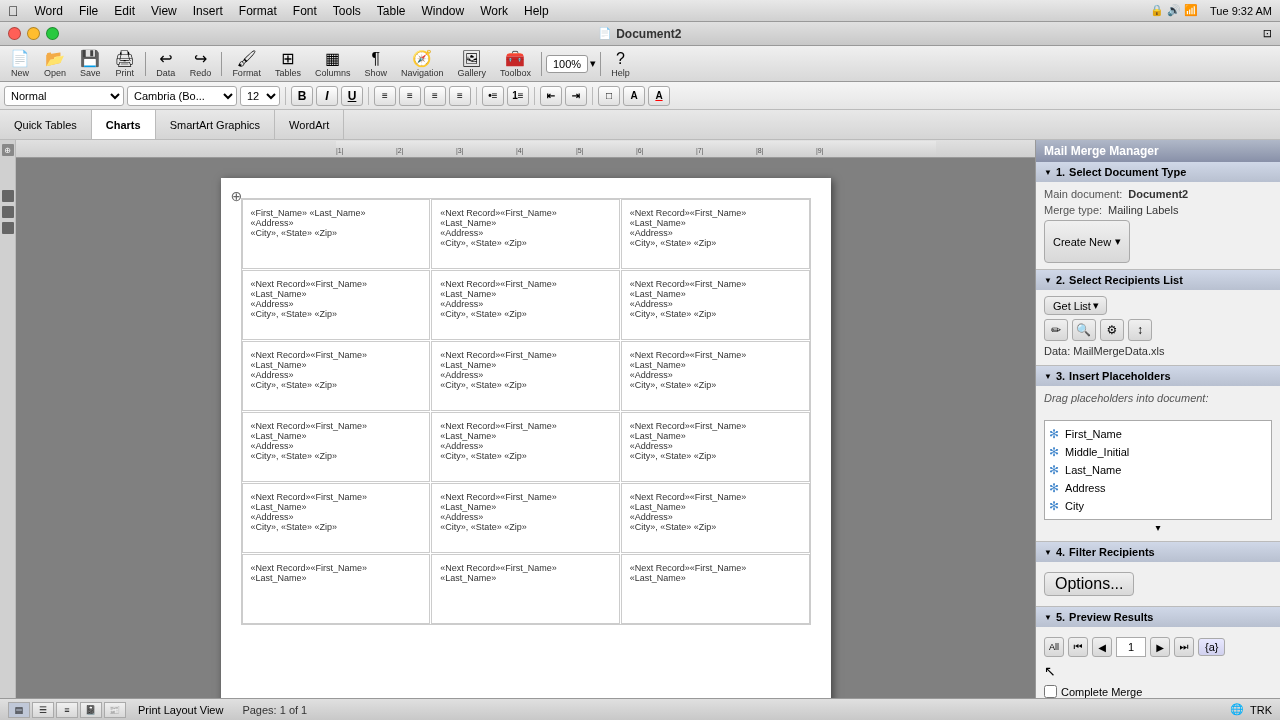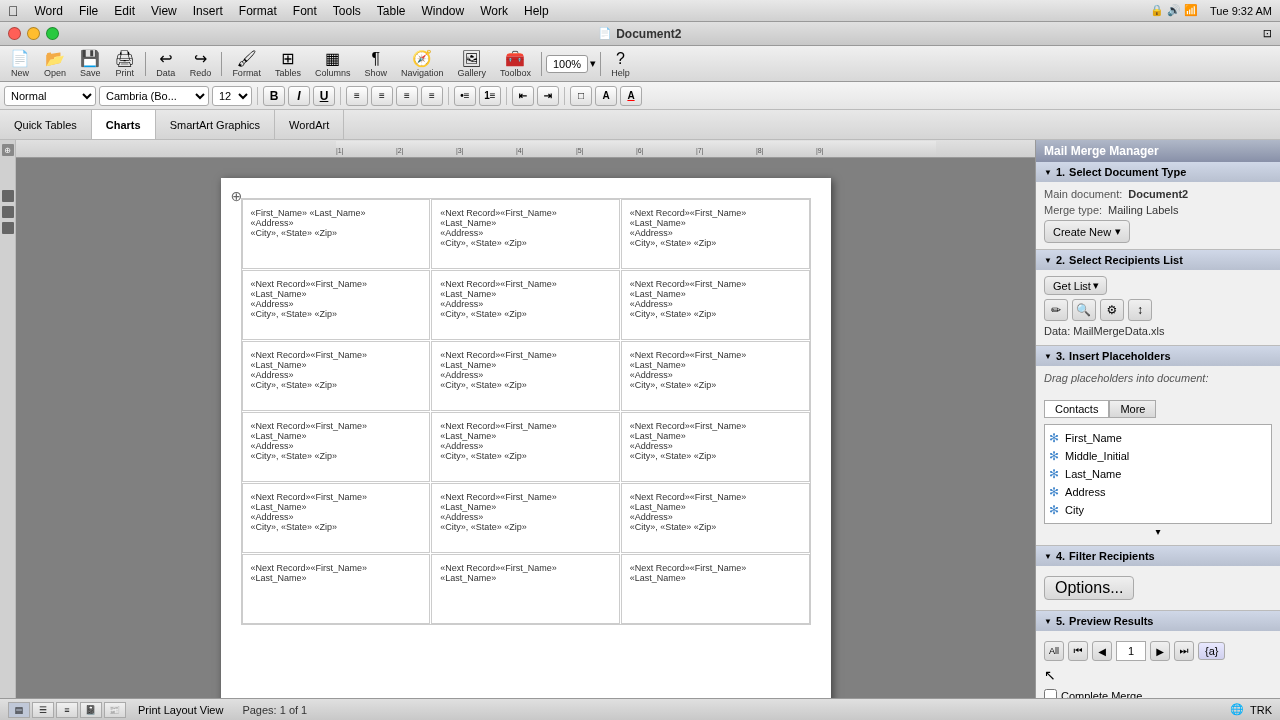--- a/index.html
+++ b/index.html
@@ -26,21 +26,21 @@
     .toolbar-btn { display: flex; flex-direction: column; align-items: center; justify-content: center; padding: 2px 6px; cursor: pointer; border-radius: 4px; min-width: 32px; }
     .toolbar-icon { font-size: 16px; }
     .toolbar-label { font-size: 9px; color: #333; }
     .toolbar-sep { width: 1px; height: 24px; background: #999; margin: 0 2px; }
     .toolbar-zoom { display: flex; align-items: center; gap: 2px; }
     .zoom-input { width: 42px; height: 18px; font-size: 11px; border: 1px solid #999; border-radius: 3px; text-align: center; background: white; }
 
     
     .formatbar { height: 28px; background: linear-gradient(to bottom, #f5f5f5, #e5e5e5); display: flex; align-items: center; padding: 0 4px; gap: 3px; border-bottom: 1px solid #bbb; }
     .format-select { height: 20px; font-size: 11px; border: 1px solid #aaa; border-radius: 3px; background: white; padding: 0 2px; }
-    .style-select { width: 92px; }
+    .style-select { width: 120px; }
     .font-select { width: 110px; }
     .size-select { width: 40px; }
     .format-btn { width: 22px; height: 20px; border: 1px solid #aaa; border-radius: 3px; background: linear-gradient(to bottom, #fff, #e0e0e0); cursor: pointer; display: flex; align-items: center; justify-content: center; font-size: 12px; font-weight: bold; }
     .format-sep { width: 1px; height: 18px; background: #bbb; margin: 0 2px; }
 
     
     .ribbon { height: 30px; background: linear-gradient(to bottom, #e8e8e8, #d5d5d5); display: flex; align-items: stretch; border-bottom: 1px solid #bbb; }
     .ribbon-tab { padding: 0 14px; display: flex; align-items: center; font-size: 11px; cursor: pointer; border-right: 1px solid #bbb; white-space: nowrap; }
     .ribbon-tab.active { background: white; font-weight: bold; }
 
@@ -62,21 +62,21 @@
     .sidebar { width: 245px; background: #e8e8e8; border-left: 1px solid #999; overflow-y: auto; }
     .sidebar-header { background: linear-gradient(to bottom, #b0b8c8, #8890a8); color: white; font-size: 12px; font-weight: bold; padding: 4px 8px; display: flex; align-items: center; justify-content: space-between; }
     .sidebar-section { border-bottom: 1px solid #bbb; }
     .section-header { background: linear-gradient(to bottom, #d0d8e8, #b8c0d0); padding: 4px 8px; font-size: 11px; font-weight: bold; cursor: pointer; display: flex; align-items: center; gap: 4px; }
     .section-triangle { font-size: 8px; }
     .section-content { padding: 6px 8px; background: #f0f0f0; }
     .section-row { display: flex; align-items: center; gap: 6px; margin-bottom: 4px; font-size: 11px; }
     .section-label { color: #555; }
     .main-doc-text { font-size: 11px; font-weight: bold; color: #333; }
     .merge-type-text { font-size: 11px; color: #333; }
-    .create-new-btn { background: linear-gradient(to bottom, #f0f0f0, #d8d8d8); border: 1px solid #aaa; border-radius: 4px; padding: 4px 8px; font-size: 11px; cursor: pointer; display: flex; align-items: center; gap: 4px; }
+    .create-new-btn { background: linear-gradient(to bottom, #f0f0f0, #d8d8d8); border: 1px solid #aaa; border-radius: 4px; padding: 14px 8px; font-size: 11px; cursor: pointer; display: flex; align-items: center; gap: 4px; }
     .get-list-btn { background: linear-gradient(to bottom, #f0f0f0, #d8d8d8); border: 1px solid #aaa; border-radius: 4px; padding: 2px 8px; font-size: 11px; cursor: pointer; display: flex; align-items: center; gap: 2px; justify-content: flex-end; }
     .data-row { font-size: 11px; color: #333; margin: 2px 0; }
     .icon-row { display: flex; gap: 4px; margin: 4px 0; }
     .icon-btn { width: 24px; height: 22px; background: linear-gradient(to bottom, #f0f0f0, #d8d8d8); border: 1px solid #aaa; border-radius: 3px; display: flex; align-items: center; justify-content: center; cursor: pointer; font-size: 12px; }
     .placeholder-header { font-size: 11px; font-style: italic; color: #555; margin-bottom: 16px; }
     .placeholder-tabs { display: flex; gap: 0; margin-bottom: 6px; }
     .placeholder-tab { padding: 2px 10px; font-size: 11px; border: 1px solid #aaa; background: linear-gradient(to bottom, #f0f0f0, #d8d8d8); cursor: pointer; }
     .placeholder-tab.active { background: white; }
     .placeholder-list { background: white; border: 1px solid #aaa; padding: 4px; min-height: 80px; max-height: 120px; overflow-y: auto; }
     .placeholder-item { display: flex; align-items: center; gap: 6px; padding: 2px 0; font-size: 11px; cursor: pointer; }
@@ -455,24 +455,20 @@
     </div>
 
     <div class="sidebar-section">
       <div class="section-header">
         <span class="section-triangle">▼</span>
         <span>3.</span>
         <span>Insert Placeholders</span>
       </div>
       <div class="section-content">
         <div class="placeholder-header">Drag placeholders into document:</div>
-        <div class="placeholder-tabs">
-          <div class="placeholder-tab active">Contacts</div>
-          <div class="placeholder-tab">More</div>
-        </div>
         <div class="placeholder-list">
           <div class="placeholder-item">
             <span class="star-icon">✻</span>
             <span>First_Name</span>
           </div>
           <div class="placeholder-item">
             <span class="star-icon">✻</span>
             <span>Middle_Initial</span>
           </div>
           <div class="placeholder-item">

